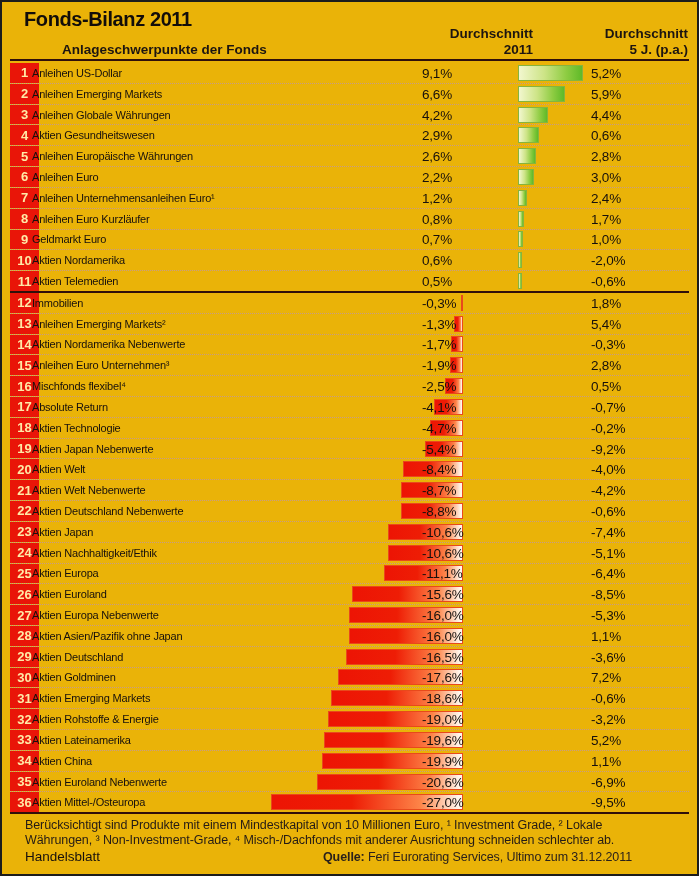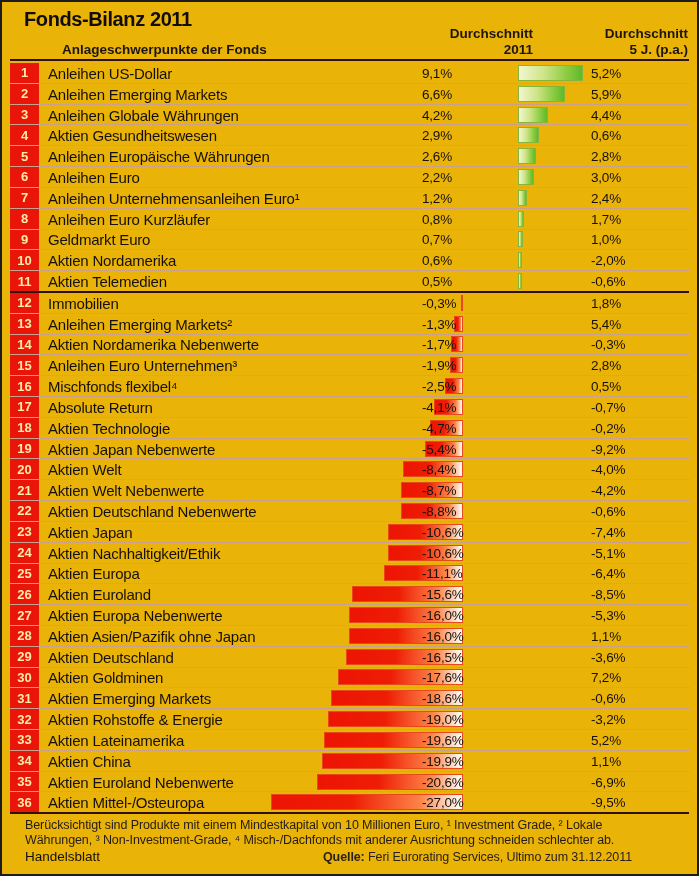--- a/index.html
+++ b/index.html
@@ -24,22 +24,22 @@
   .rows { position:absolute; top:61px; left:8px; right:8px; height:749px; display:flex; flex-direction:column; }
   .row { position:relative; flex:1 1 0; }
   .row.sep { border-top:1px dotted #c59a8a; }
   .row.section-start { border-top:2px solid #30100a; }
   .rank {
     position:absolute; left:0; top:0; bottom:0; width:29px;
     background:#e91508; color:#ffeaa7; font-size:13px; font-weight:bold;
     display:flex; align-items:center; justify-content:center;
   }
   .label {
-    position:absolute; left:38px; top:50%; transform:translateY(-50%);
-    font-size:15px; letter-spacing:-0.2px; white-space:nowrap; color:#16100d;
+    position:absolute; left:22px; top:50%; transform:translateY(-50%);
+    font-size:11px; letter-spacing:-0.2px; white-space:nowrap; color:#16100d;
   }
   .val { position:absolute; top:50%; transform:translateY(-50%); font-size:13.5px; letter-spacing:-0.2px; color:#16100d; }
   .val-2011 { left:412px; width:91px; text-align:left; }
   .val-5y   { right:4px;  width:94px; text-align:left; }
   .bar { position:absolute; top:50%; transform:translateY(-50%); height:16px; }
   .bar-pos {
     left:508px;
     background:linear-gradient(90deg,#f2f7cf 0%, #cde487 40%, #8ecc42 75%, #5fba28 100%);
     border:1px solid #86b43e;
   }

